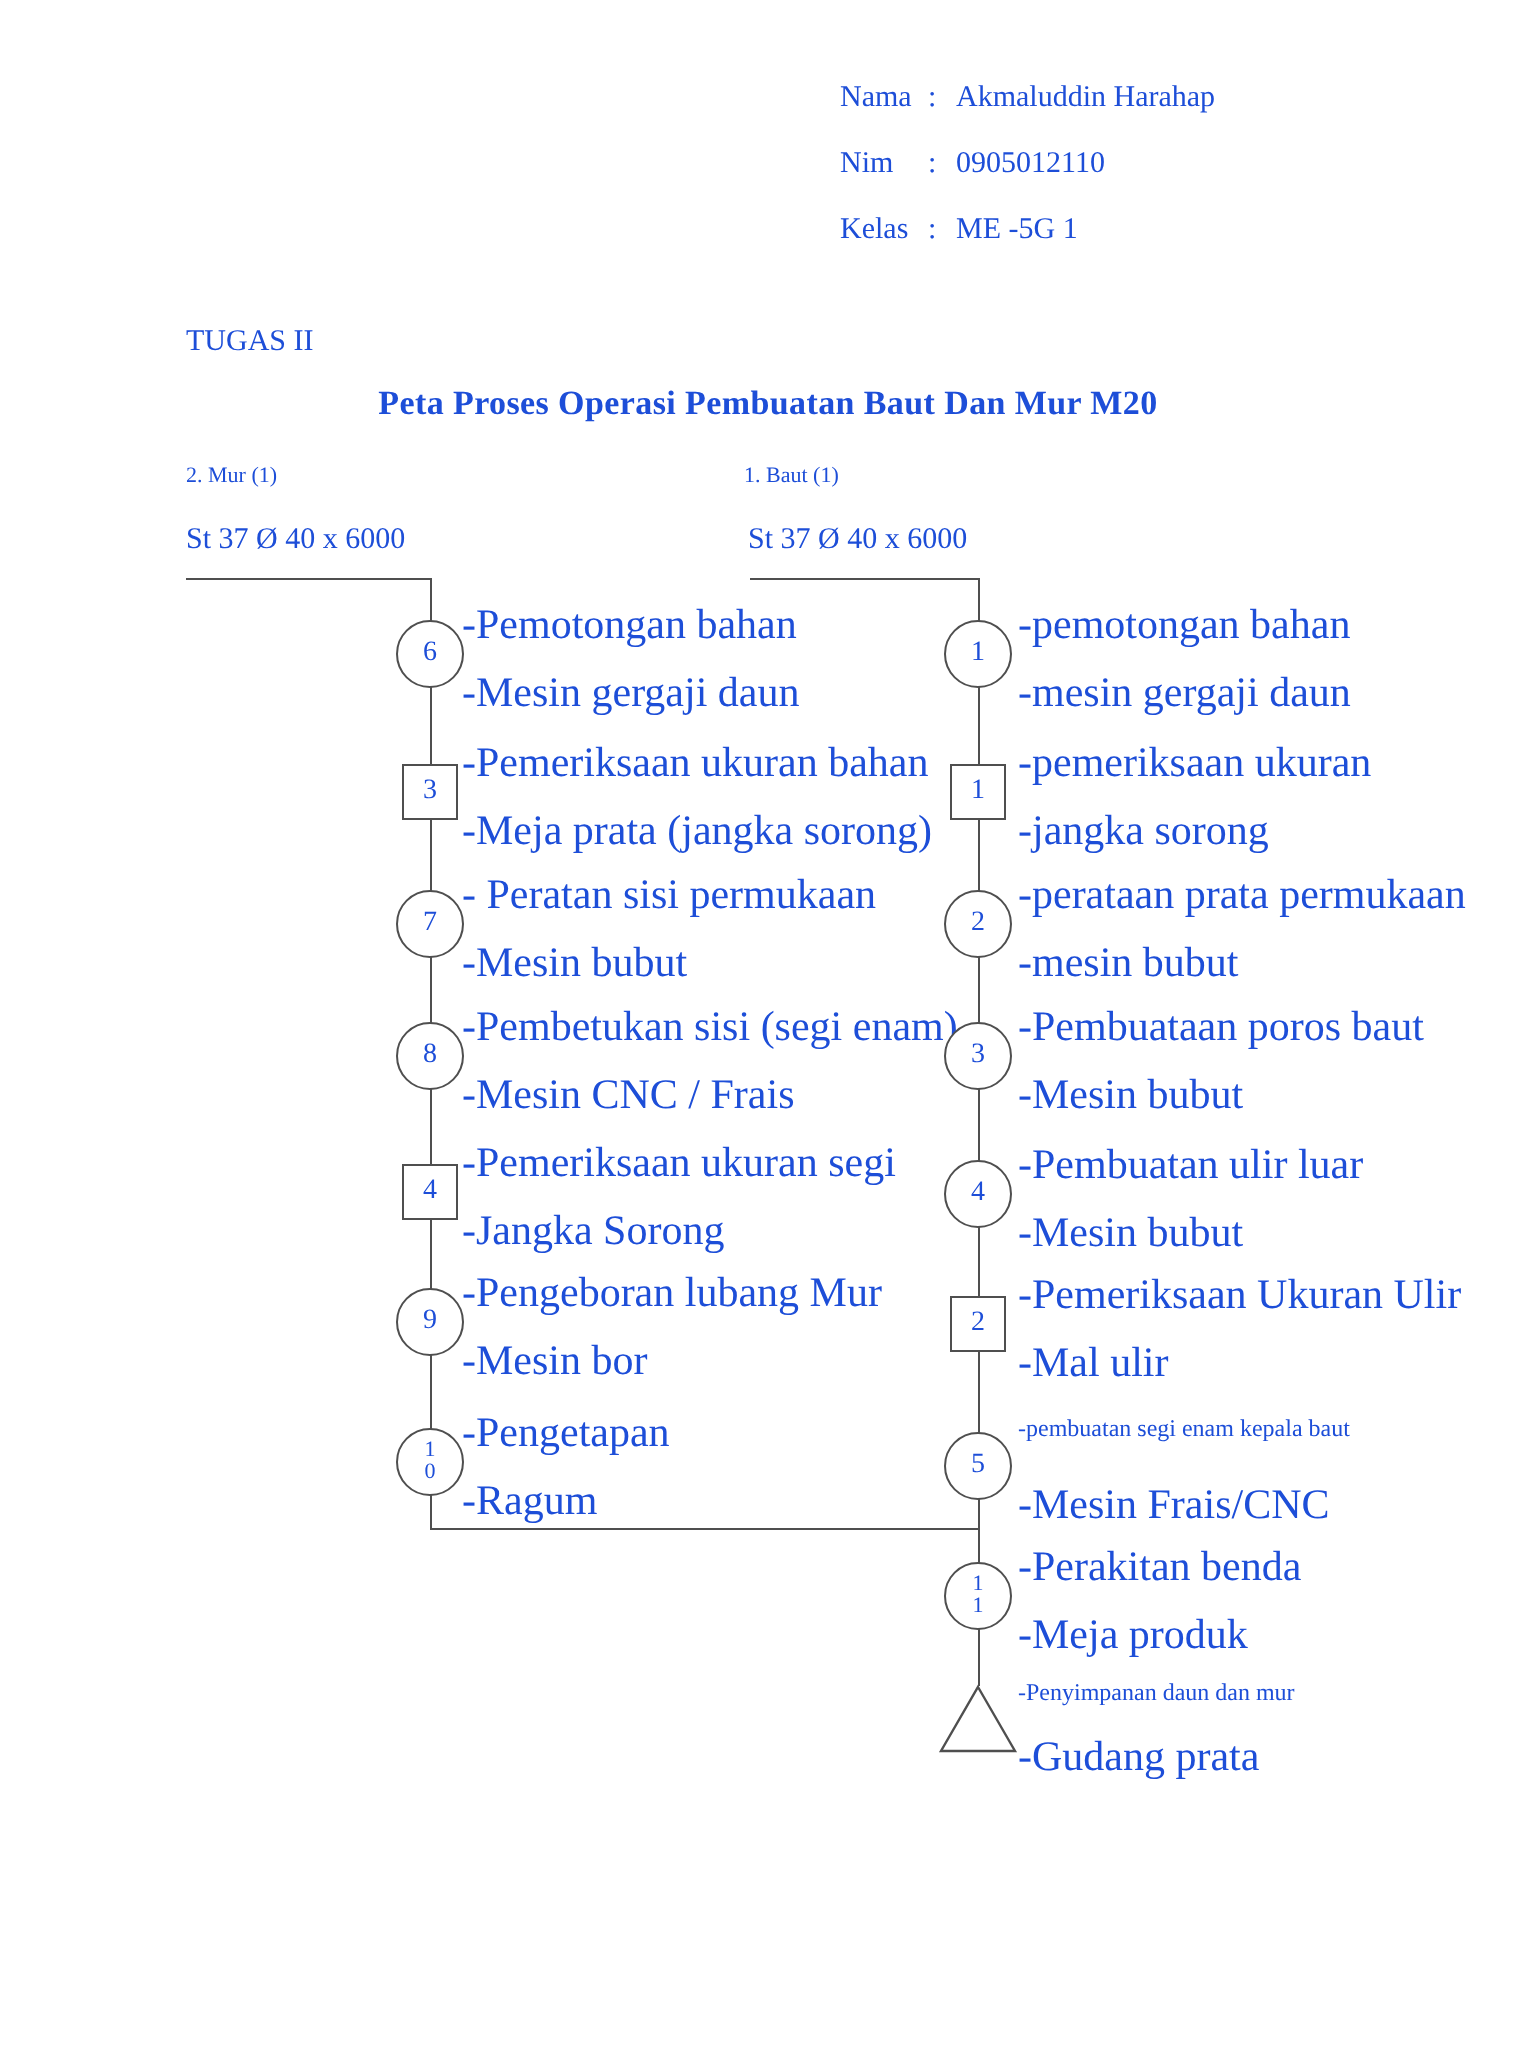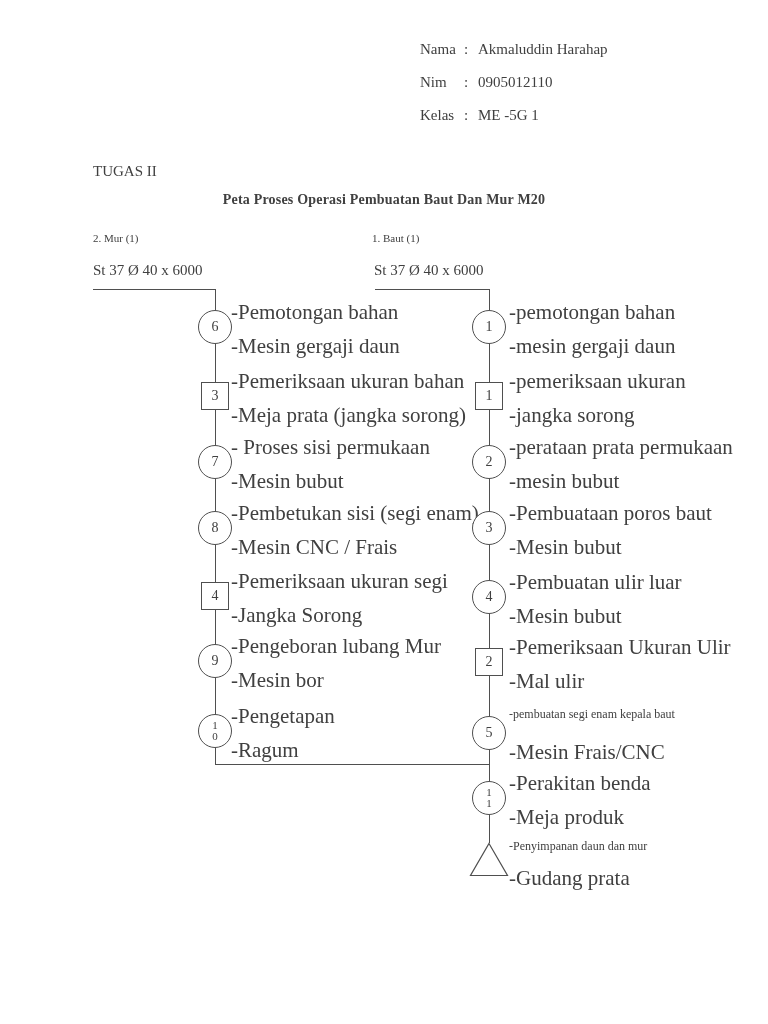--- a/index.html
+++ b/index.html
@@ -1,24 +1,24 @@
 <!DOCTYPE html>
 <html><head>
 <meta charset="utf-8">
 <style>
   html,body{margin:0;padding:0;background:#ffffff;}
   .page{position:relative;width:768px;height:1024px;background:#ffffff;overflow:hidden;
-        font-family:"Liberation Serif", serif;color:#404040;}
+        font-family:"Liberation Serif", serif;color:#1d4ed8;}
   .info{position:absolute;left:420px;top:41px;}
   .info-row{display:flex;font-size:15px;line-height:16px;margin-bottom:17px;white-space:nowrap;}
   .info-label{width:44px;}
   .info-sep{width:14px;text-align:left;}
   .tugas{position:absolute;left:93px;top:163px;font-size:15px;}
   .title{position:absolute;left:0;top:192px;width:768px;text-align:center;
-         font-weight:bold;font-size:14px;letter-spacing:.2px;}
+         font-weight:bold;font-size:17px;letter-spacing:.2px;}
   .colhead{position:absolute;top:232px;font-size:11px;white-space:nowrap;}
   .material{position:absolute;top:262px;font-size:15px;white-space:nowrap;}
   .lbl{position:absolute;font-size:21px;line-height:17px;white-space:nowrap;}
   .lbl.sm{font-size:12px;line-height:14px;}
   .hline{position:absolute;height:1px;background:#4f4f4f;z-index:1;}
   .vline{position:absolute;width:1px;background:#4f4f4f;z-index:1;}
   .shape{position:absolute;background:#ffffff;border:1px solid #4f4f4f;box-sizing:border-box;
          display:flex;align-items:center;justify-content:center;font-size:14px;z-index:2;}
   .circle{width:34px;height:34px;border-radius:50%;}
   .square{width:28px;height:28px;}
@@ -70,21 +70,21 @@
 
   <div class="shape square" style="left:201px;top:382px">
       <span>3</span>
     </div>
   <div class="lbl" style="left:231px;top:373px">-Pemeriksaan ukuran bahan</div>
   <div class="lbl" style="left:231px;top:407px">-Meja prata (jangka sorong)</div>
 
   <div class="shape circle" style="left:198px;top:445px">
       <span>7</span>
     </div>
-  <div class="lbl" style="left:231px;top:439px">- Proses sisi permukaan</div>
+  <div class="lbl" style="left:231px;top:439px">- Peratan sisi permukaan</div>
   <div class="lbl" style="left:231px;top:473px">-Mesin bubut</div>
 
   <div class="shape circle" style="left:198px;top:511px">
       <span>8</span>
     </div>
   <div class="lbl" style="left:231px;top:505px">-Pembetukan sisi (segi enam)</div>
   <div class="lbl" style="left:231px;top:539px">-Mesin CNC / Frais</div>
 
   <div class="shape square" style="left:201px;top:582px">
       <span>4</span>

